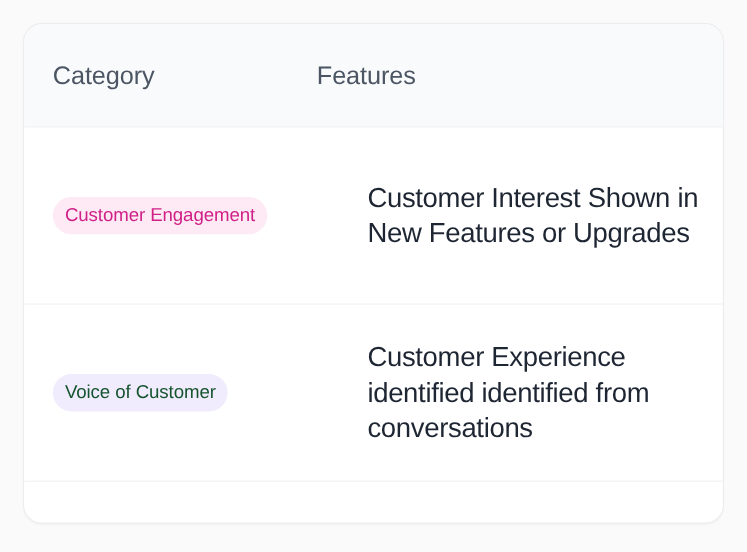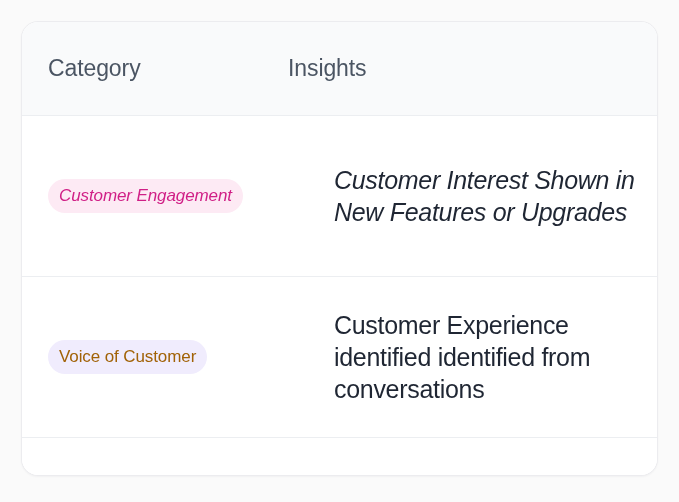--- a/index.html
+++ b/index.html
@@ -72,21 +72,21 @@
     flex: 1 1 auto;
   }
 
   .row {
     display: flex;
     align-items: center;
     border-bottom: 1px solid #eceef1;
     background: #ffffff;
   }
 
-  .row-1 { height: 161px; font-style: italic; }
+  .row-1 { height: 161px; }
   .row-2 { height: 161px; }
   .row-empty { flex: 1 1 auto; border-bottom: none; }
 
   .badge {
     display: inline-block;
     border-radius: 999px;
     font-size: 17px;
     font-weight: 400;
     line-height: 1;
     padding: 8px 11px 9px 11px;
@@ -94,21 +94,21 @@
     letter-spacing: -0.1px;
   }
 
   .badge-pink {
     background: #fdeaf4;
     color: #d01f86;
   }
 
   .badge-purple {
     background: #f0ecfd;
-    color: #a16207;
+    color: #14532d;
   }
 
   .insight-text {
     font-size: 25px;
     font-weight: 400;
     color: #1f2633;
     line-height: 1.28;
     letter-spacing: -0.3px;
     max-width: 330px;
     margin-left: 46px;
@@ -119,21 +119,21 @@
 
 <div class="page">
 
   <div class="card">
 
     <div class="table-head">
       <div class="col-category">
         <span class="head-label">Category</span>
       </div>
       <div class="col-insights">
-        <span class="head-label">Insights</span>
+        <span class="head-label">Features</span>
       </div>
     </div>
 
     <div class="table-body">
 
       <div class="row row-1">
         <div class="col-category">
           <span class="badge badge-pink">Customer Engagement</span>
         </div>
         <div class="col-insights">

